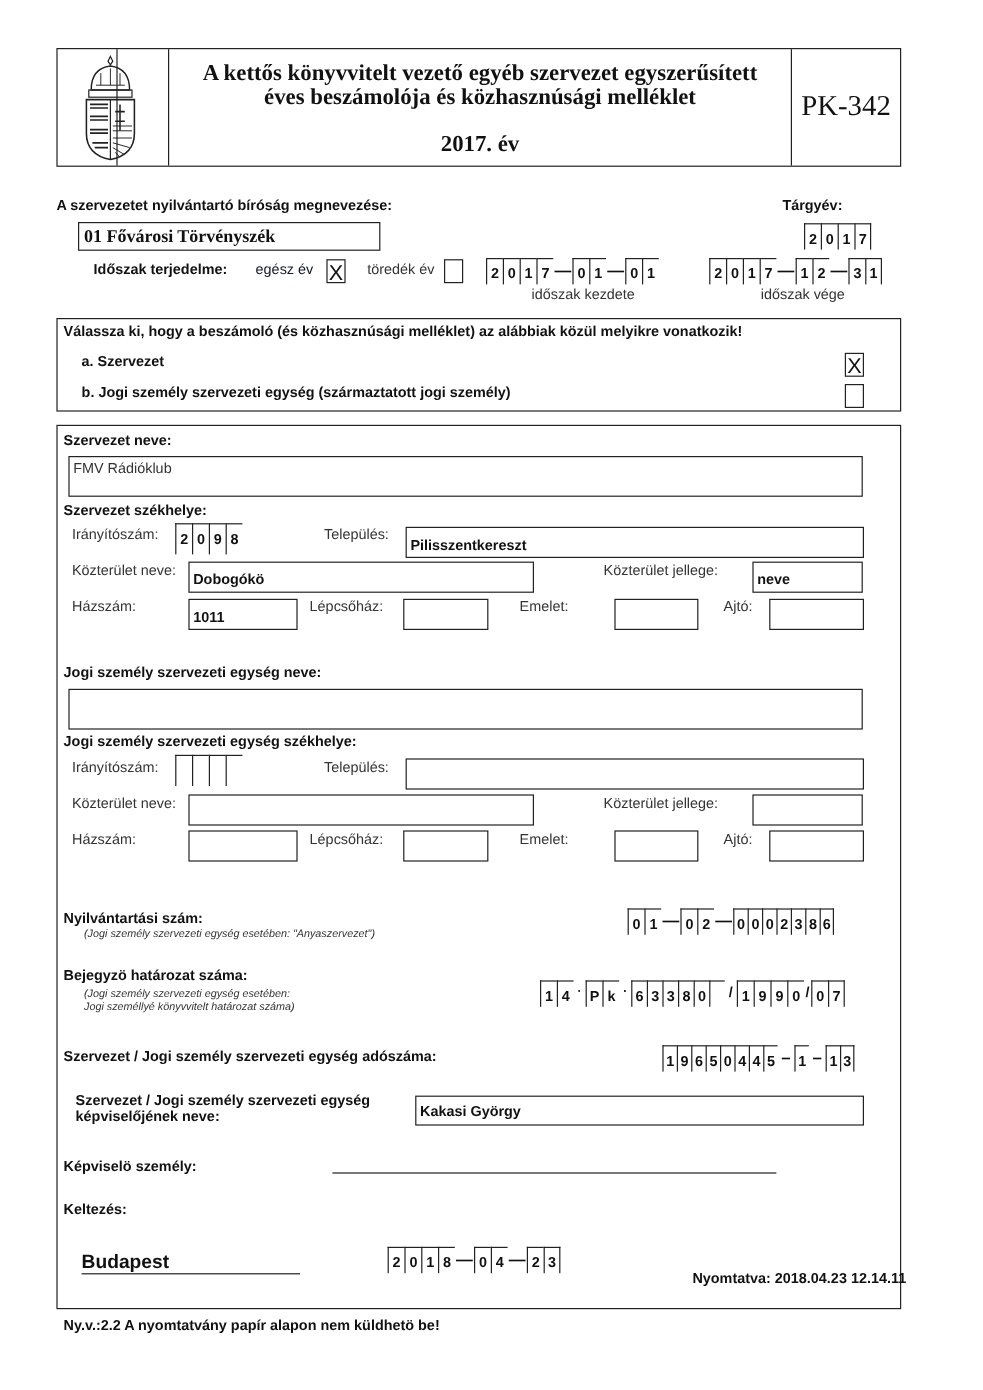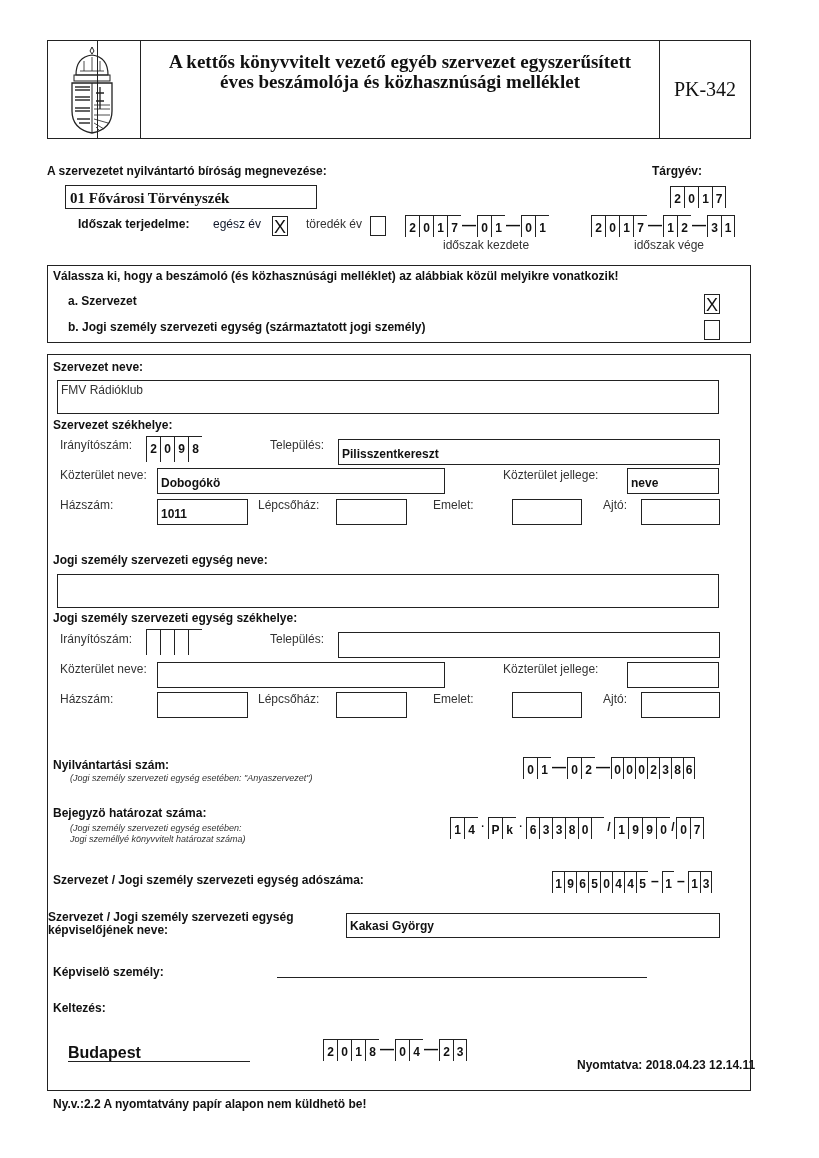--- a/index.html
+++ b/index.html
@@ -8,21 +8,21 @@
   .abs { position: absolute; }
   .serif { font-family: "Liberation Serif", "DejaVu Serif", serif; }
   .b { font-weight: bold; }
 
   
   .hdr { left: 47px; top: 40px; width: 704px; height: 99px; border: 1px solid #222; }
   .hdr .crest { position: absolute; left: 0; top: 0; width: 50px; height: 97px; border-right: 1px solid #222; }
   .hdr .titlebox { position: absolute; left: 92px; top: 0; width: 520px; height: 97px; border-left: 1px solid #222; border-right: 1px solid #222; text-align: center; }
   .hdr .t1 { font-size: 19px; font-weight: bold; line-height: 20px; margin-top: 11px; }
   .hdr .t2 { font-size: 19px; font-weight: bold; margin-top: 18px; }
-  .hdr .code { position: absolute; left: 612px; top: 0; width: 90px; height: 97px; display:flex; align-items:center; justify-content:center; font-size: 20px; }
+  .hdr .code { position: absolute; left: 612px; top: 0; width: 90px; height: 97px; display:flex; align-items:center; justify-content:center; font-size: 24px; }
 
   
   .digits { display: flex; align-items: flex-end; height: 22px; }
   .digit { width: 14px; height: 22px; border-left: 1px solid #222; border-top: 1px solid #222; font-size: 12px; font-weight: bold; text-align: center; line-height: 24px; }
   .digit.last { border-right: 1px solid #222; }
   .sep { width: 16px; text-align: center; font-weight: bold; font-size: 14px; line-height: 24px; }
   .sep.narrow { width: 10px; font-size: 10px; }
 
   .chk { width: 16px; height: 20px; border: 1px solid #222; font-size: 18px; line-height: 20px; text-align: center; font-family: "Liberation Sans", sans-serif; }
 
@@ -59,20 +59,21 @@
       <path d="M34 42 v22 M30 48 h8 M30 56 h8" stroke="#222" stroke-width="1.3" fill="none"></path>
       <path d="M28 60 h16 M28 64 h16" stroke="#222" stroke-width="0.8"></path>
       <path d="M28 70 L44 70 M28 74 L42 78 M28 78 L38 84 M30 82 L34 86" stroke="#222" stroke-width="0.8"></path>
     </svg>
   </div>
   <div class="titlebox">
     <div class="t1 serif">
       <div>A kettős könyvvitelt vezető egyéb szervezet egyszerűsített</div>
       <div>éves beszámolója és közhasznúsági melléklet</div>
     </div>
+    <div class="t2 serif">2017. év</div>
   </div>
   <div class="code serif">PK-342</div>
 </div>
 
 <div class="abs sec" style="left:47px;top:164px;">A szervezetet nyilvántartó bíróság megnevezése:</div>
 <div class="abs sec" style="left:652px;top:164px;">Tárgyév:</div>
 
 <div class="abs box serif b" style="left:65px;top:185px;width:252px;height:24px;font-size:15px;padding:4px 0 0 4px;">
   <span>01 Fővárosi Törvényszék</span>
 </div>
@@ -241,21 +242,21 @@
   <div class="digit" style="width:12px;">4</div>
   <div class="digit" style="width:12px;">4</div>
   <div class="digit" style="width:12px;">5</div>
   <div class="sep" style="width:14px;">–</div>
   <div class="digit" style="width:12px;">1</div>
   <div class="sep" style="width:14px;">–</div>
   <div class="digit" style="width:12px;">1</div>
   <div class="digit last" style="width:12px;">3</div>
 </div>
 
-<div class="abs sec" style="left:48px;top:911px;line-height:13px;">
+<div class="abs sec" style="left:63px;top:911px;line-height:13px;">
   <div>Szervezet / Jogi személy szervezeti egység</div>
   <div>képviselőjének neve:</div>
 </div>
 <div class="abs field" style="left:346px;top:913px;width:374px;height:25px;padding-top:5px;">Kakasi György</div>
 
 <div class="abs sec" style="left:53px;top:965px;">Képviselö személy:</div>
 <div class="abs line" style="left:277px;top:977px;width:370px;"></div>
 
 <div class="abs sec" style="left:53px;top:1001px;">Keltezés:</div>
 <div class="abs line b" style="left:68px;top:1044px;width:182px;height:18px;font-size:16px;">Budapest</div>

